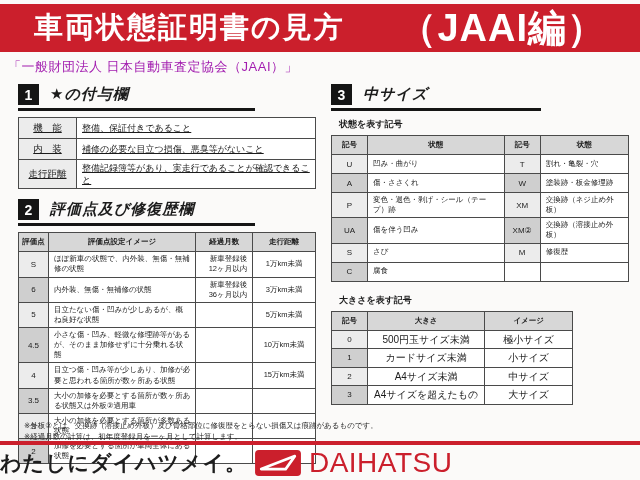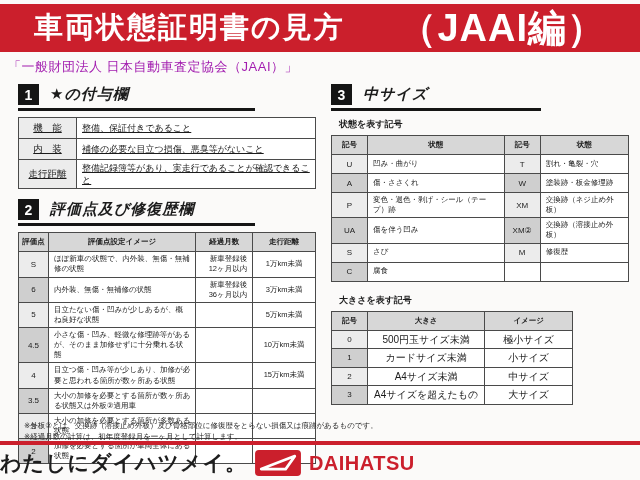--- a/index.html
+++ b/index.html
@@ -75,21 +75,21 @@
   .tbl-size td.c-imgsz { width:88px; }
   .tbl-size td { height:16px; }
 
   
   .footnotes { position:absolute; left:24px; top:421px; font-size:7.5px; line-height:1.45; color:#222; }
   .red-line { position:absolute; left:0; top:441px; width:640px; height:4px; background:#cb1f2c; }
   .footer { position:absolute; left:0; top:448px; width:640px; height:30px;
             display:flex; align-items:center; gap:8px; }
   .slogan { font-size:21px; font-weight:bold; color:#1d1d1d; letter-spacing:1px; }
   .brand { display:flex; align-items:center; gap:8px; }
-  .brand .brand-text { font-size:20px; font-weight:bold; color:#cb1f2c; letter-spacing:0.5px; }
+  .brand .brand-text { font-size:28px; font-weight:normal; color:#cb1f2c; letter-spacing:0.5px; }
 </style>
 </head>
 <body>
 
 <div class="page">
 
   <div class="banner">
     <span class="t1">車両状態証明書の見方</span>
     <span class="t2">（JAAI編）</span>
   </div>

